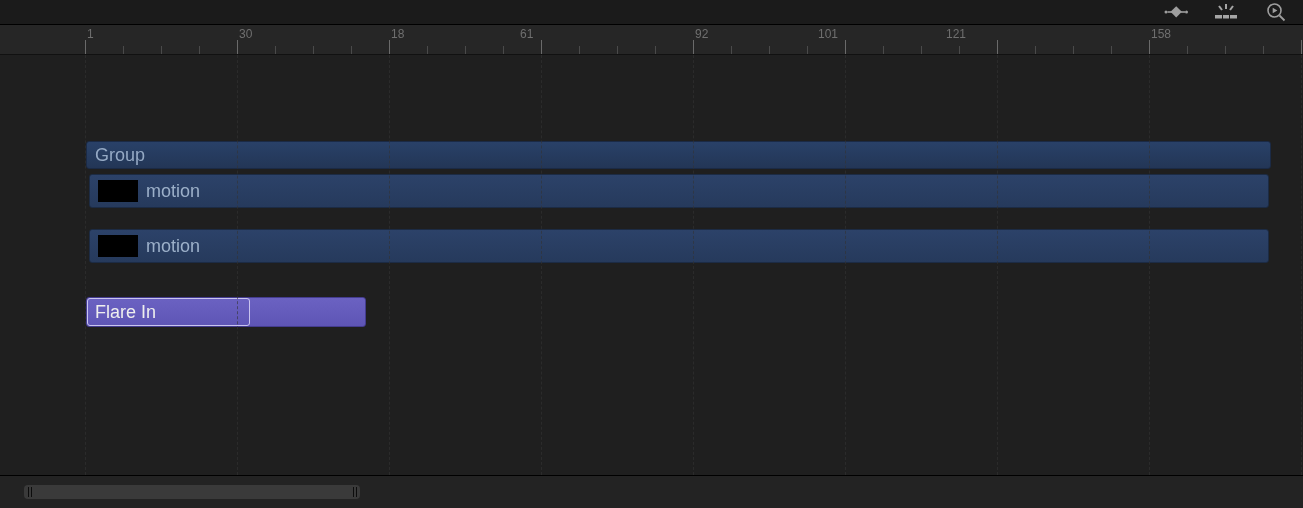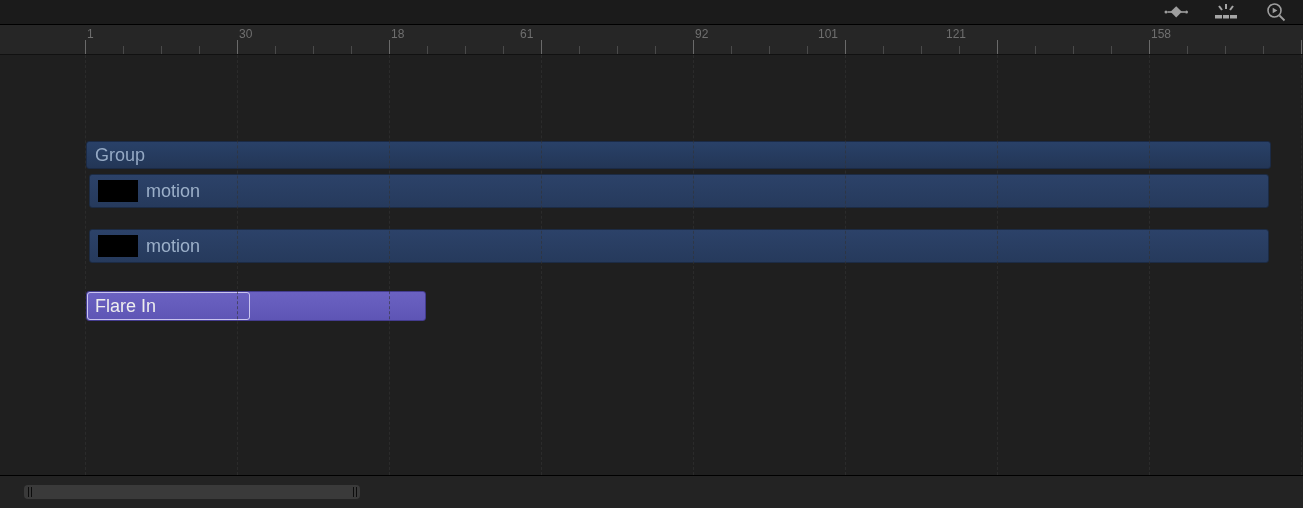--- a/index.html
+++ b/index.html
@@ -239,21 +239,21 @@
   <div class="track layer" style="left:89px; top:119px; width:1180px;">
     <div class="thumb"></div>
     <span>motion</span>
   </div>
 
   <div class="track layer" style="left:89px; top:174px; width:1180px;">
     <div class="thumb"></div>
     <span>motion</span>
   </div>
 
-  <div class="track behavior" style="left:86px; top:236px; width:340px;align-items:center;">
+  <div class="track behavior" style="left:86px; top:242px; width:280px;align-items:center;">
     <div class="sel-region"></div>
     <span>Flare In</span>
   </div>
 
 <div class="gridline" style="left: 85px;"></div>
     <div class="gridline" style="left: 237px;"></div>
     <div class="gridline" style="left: 389px;"></div>
     <div class="gridline" style="left: 541px;"></div>
     <div class="gridline" style="left: 693px;"></div>
     <div class="gridline" style="left: 845px;"></div>

